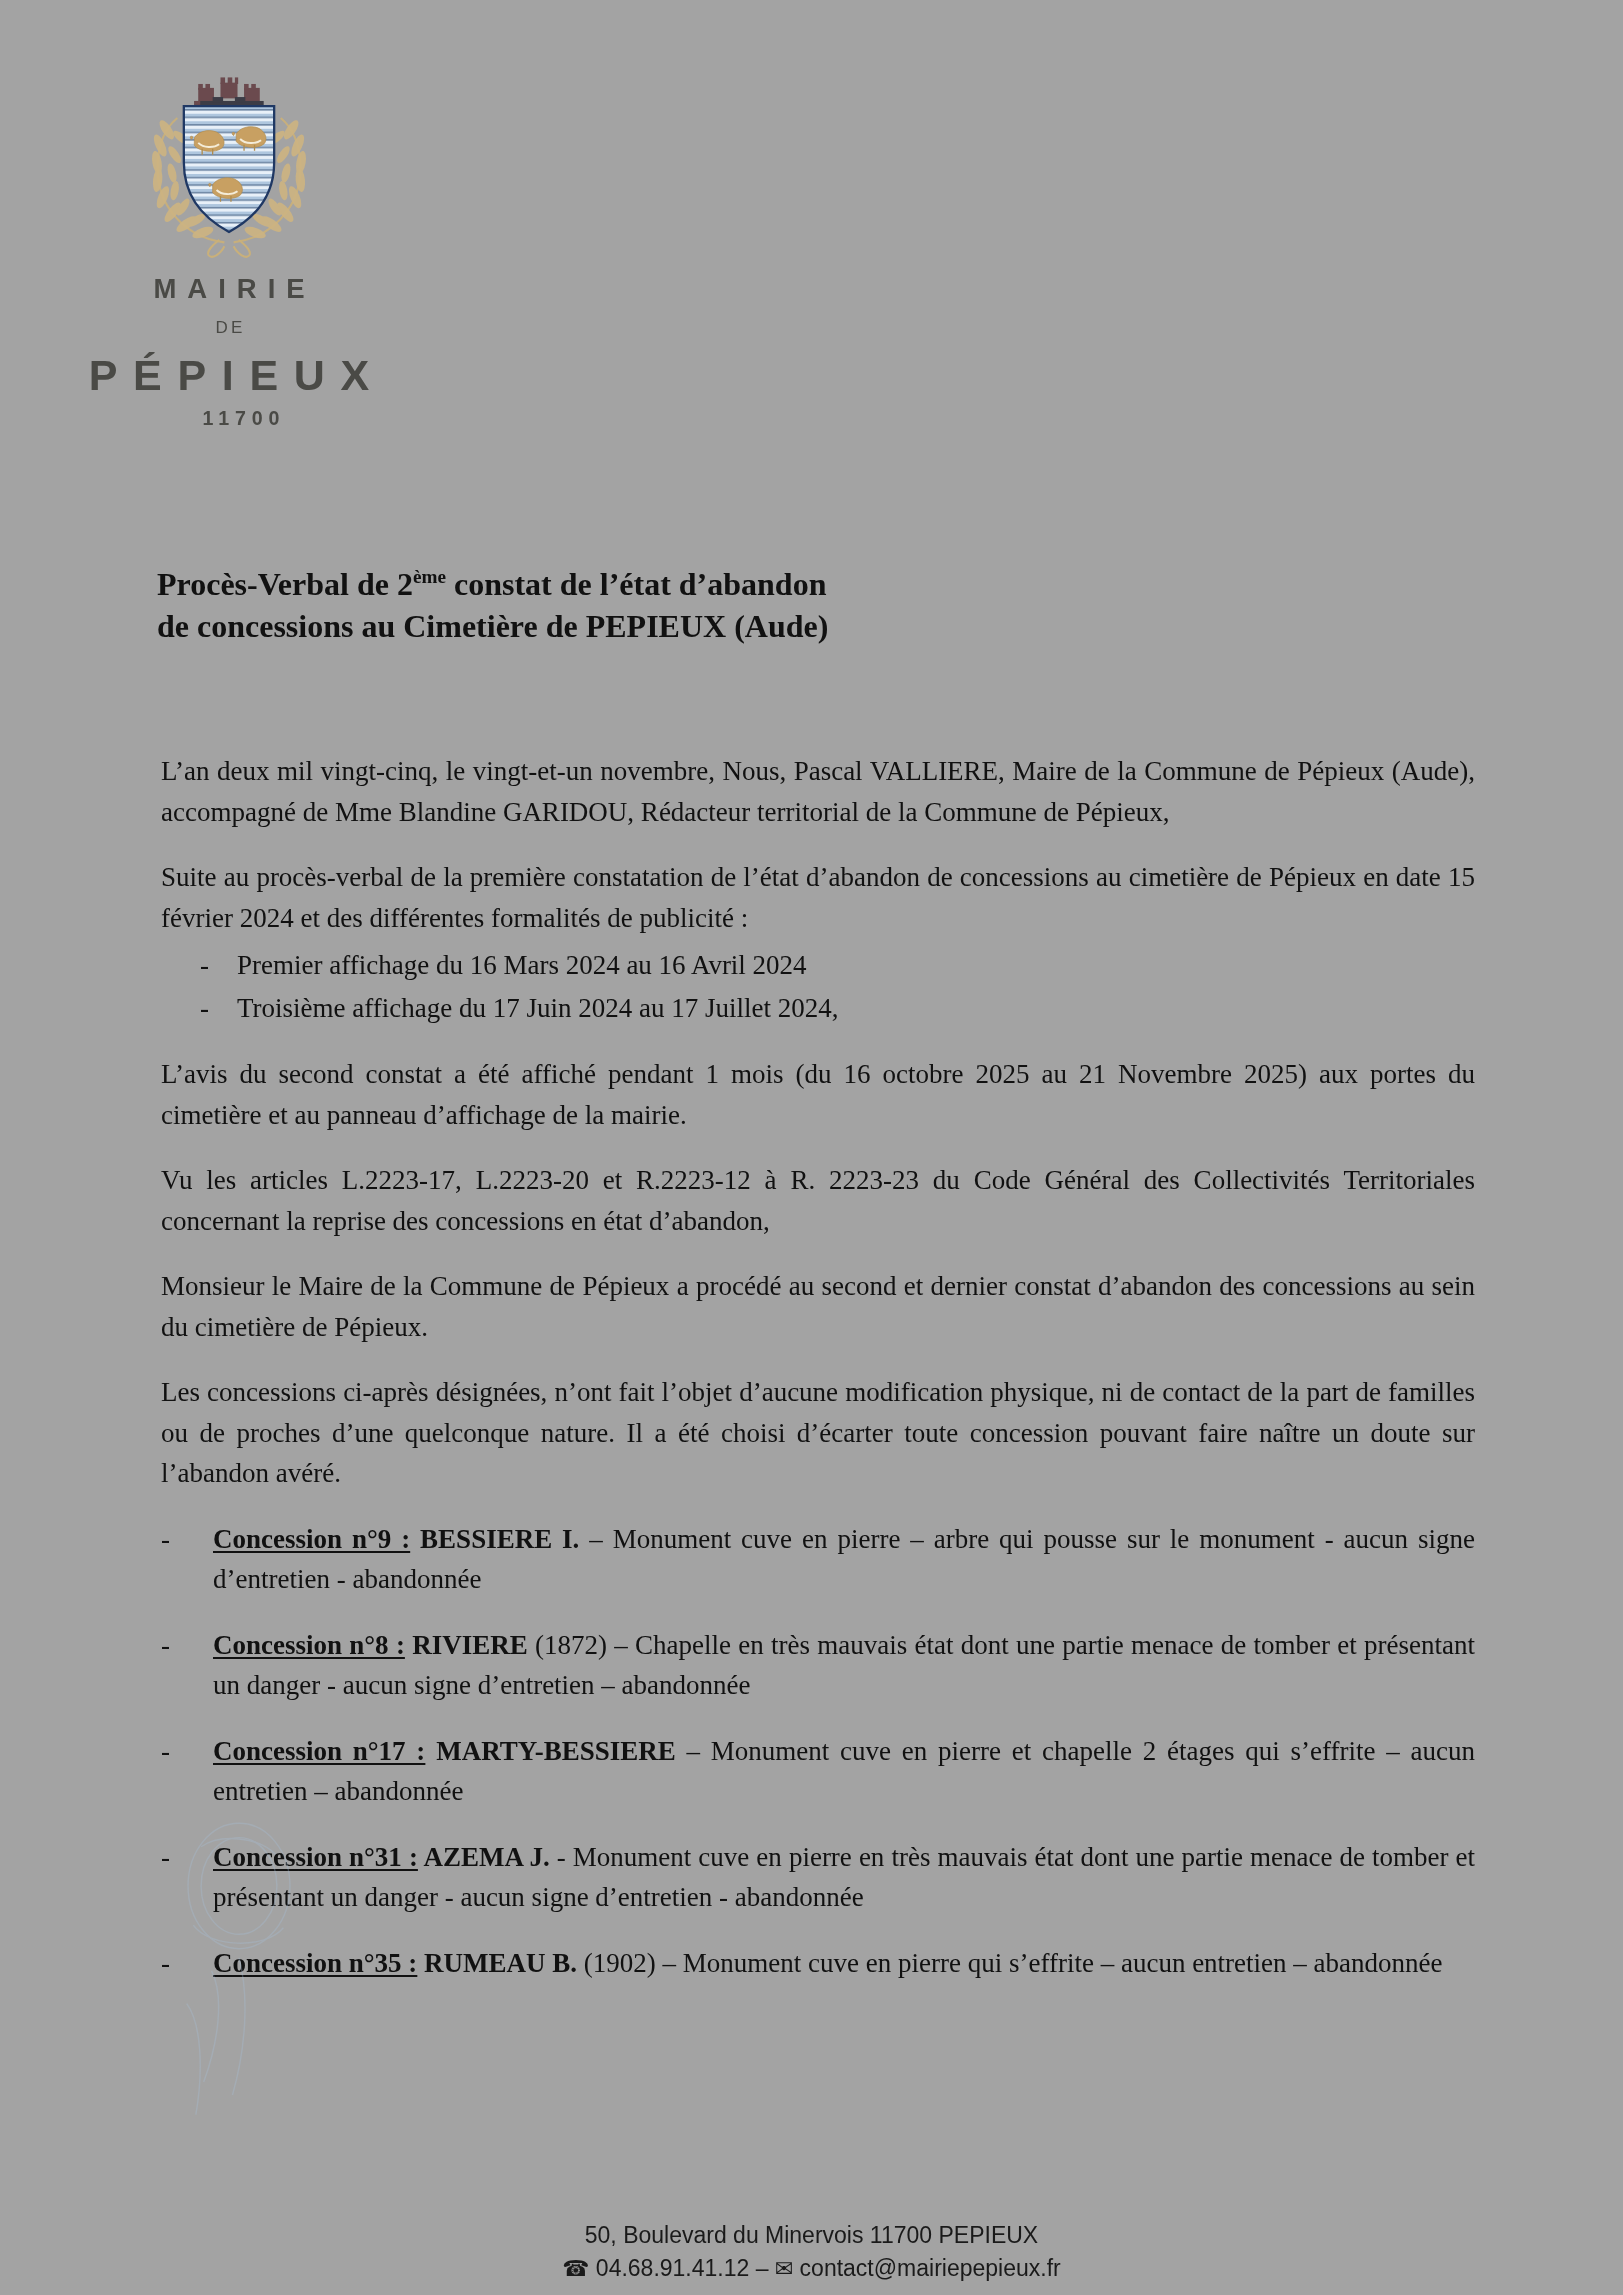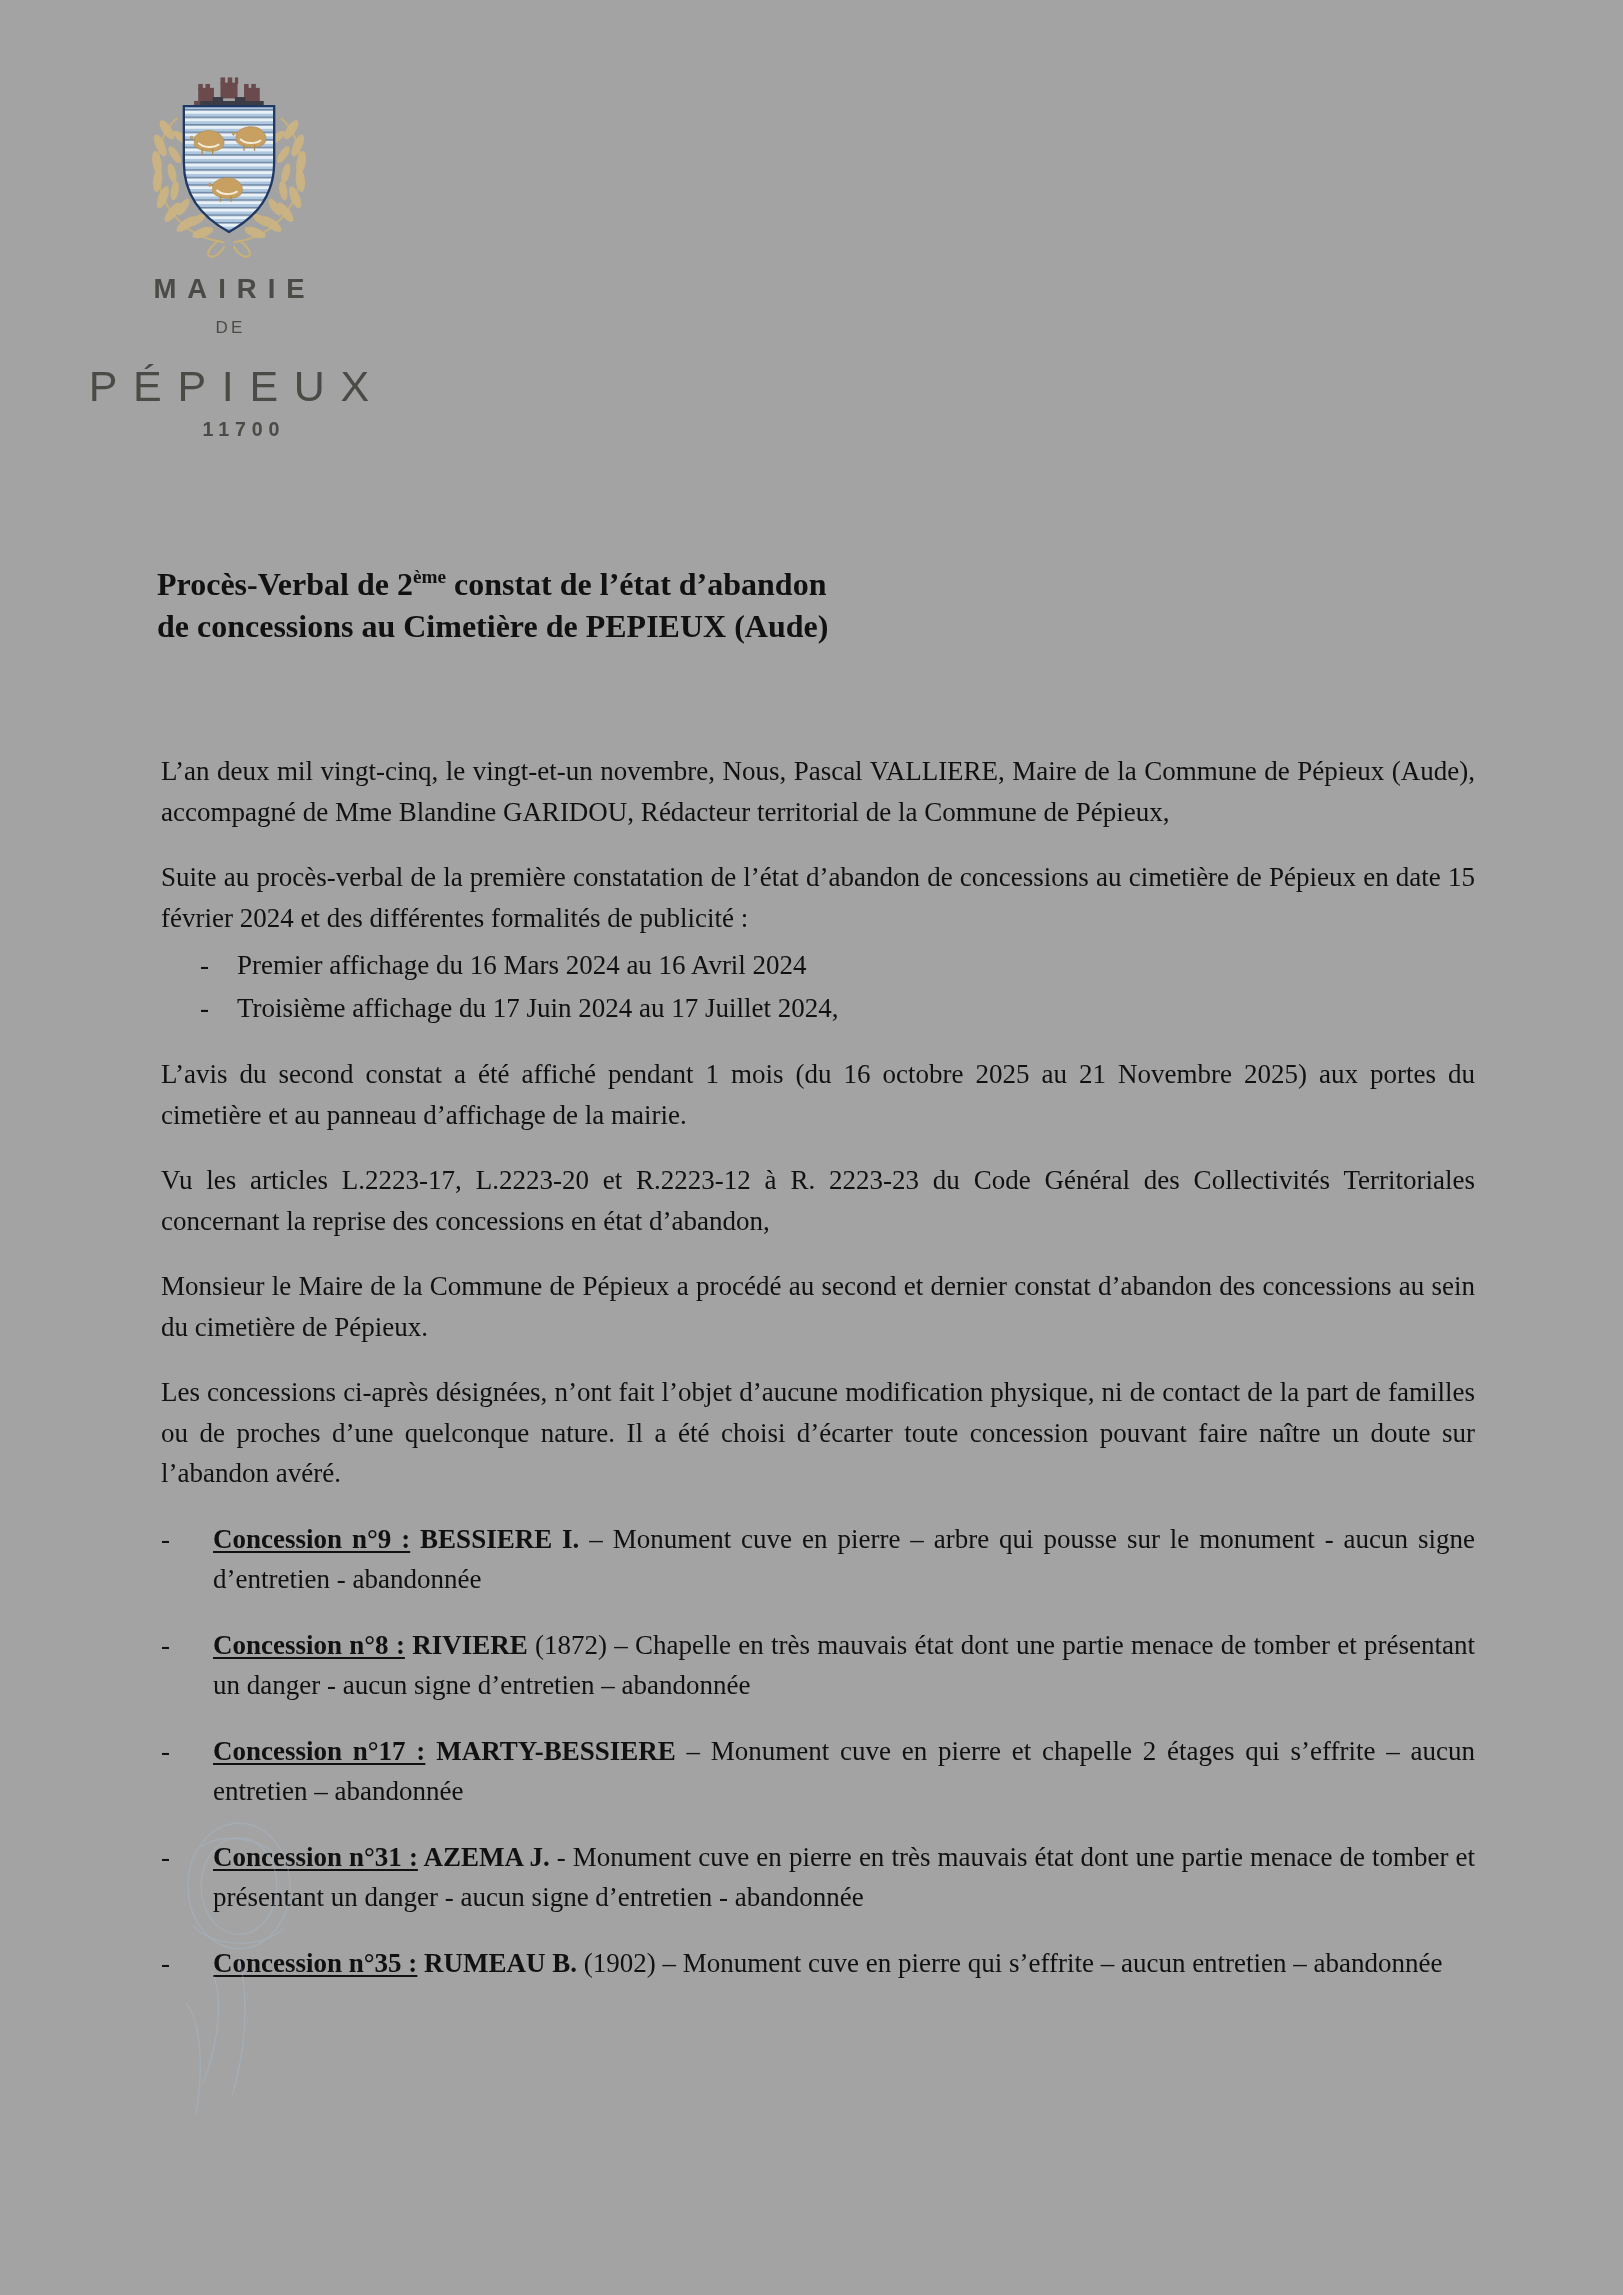--- a/index.html
+++ b/index.html
@@ -50,24 +50,24 @@
   .lh-de {
     font-size: 17px;
     font-weight: 400;
     letter-spacing: 3.3px;
     text-indent: 3.3px;
     margin-top: 15px;
     line-height: 1.1;
   }
   .lh-commune {
     font-size: 43px;
-    font-weight: 400;
+    font-weight: 700;
     letter-spacing: 15.7px;
     text-indent: 15.7px;
-    margin-top: 25px;
+    margin-top: 14px;
     line-height: 1.1;
   }
   .lh-cp {
     font-size: 19.6px;
     font-weight: 700;
     letter-spacing: 5.9px;
     text-indent: 5.9px;
     margin-top: 9.2px;
     line-height: 1.1;
     padding-left: 24px;
@@ -356,15 +356,19 @@
       <ellipse cx="150" cy="120" rx="78" ry="96"></ellipse>
       <ellipse cx="150" cy="120" rx="58" ry="74"></ellipse>
       <path d="M92,60 C120,40 180,44 206,72"></path>
       <path d="M80,180 C104,214 190,218 218,184"></path>
       <path d="M108,250 C128,290 118,360 96,420"></path>
       <path d="M150,230 C166,290 160,370 140,440"></path>
       <path d="M70,300 C92,330 96,400 84,470"></path>
     </g>
   </svg>
 
+  <div class="footer">
+    <div>50, Boulevard du Minervois 11700 PEPIEUX</div>
+    <div><span class="glyph">☎</span> <span>04.68.91.41.12</span> <span>–</span> <span class="glyph">✉</span> <span>contact@mairiepepieux.fr</span></div>
+  </div>
 
 </div>
 
 
 </body></html>

